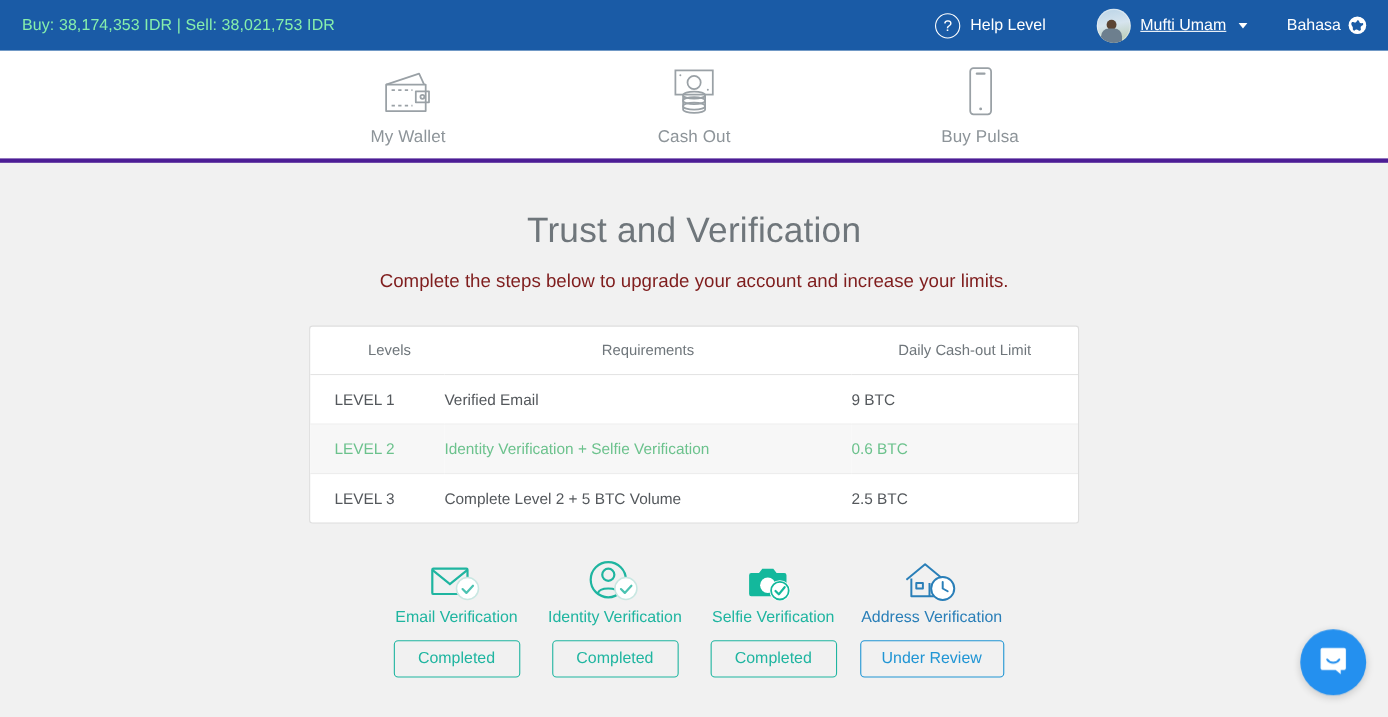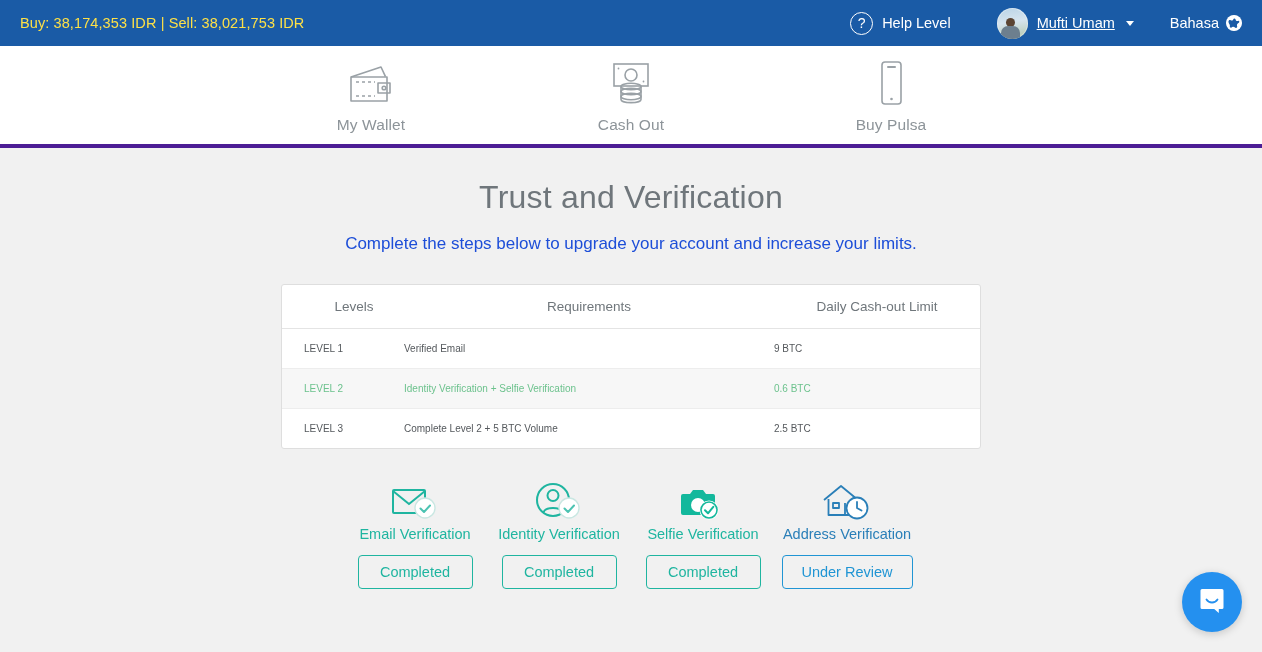--- a/index.html
+++ b/index.html
@@ -19,21 +19,21 @@
     display: flex;
     align-items: center;
     justify-content: space-between;
     padding: 0 18px 0 20px;
     color: #ffffff;
     position: relative;
     z-index: 5;
   }
   .ticker {
     font-size: 14.5px;
-    color: #fde047;
+    color: #86efac;
     letter-spacing: 0.1px;
     white-space: nowrap;
   }
   .topbar-right {
     display: flex;
     align-items: center;
     gap: 0px;
   }
   .help-center {
     display: flex;
@@ -120,36 +120,36 @@
   .nav-label {
     margin-top: 6px;
     font-size: 15.5px;
     color: #8d9499;
     letter-spacing: .1px;
   }
 
   
   .main {
     background: #f1f1f1;
-    padding-top: 32px;
+    padding-top: 44px;
     text-align: center;
     height: calc(652px - 46px - 103px);
     position: relative;
   }
   .page-title {
     font-size: 32px;
     font-weight: 400;
     color: #6f767b;
     letter-spacing: .2px;
     line-height: 1.1;
   }
   .page-sub {
     margin-top: 19px;
     font-size: 17px;
-    color: #1d4ed8;
+    color: #7f1d1d;
     font-weight: 400;
   }
 
   
   .table-wrap {
     width: 700px;
     margin: 30px auto 0;
     background: #ffffff;
     border: 1px solid #dedede;
     border-radius: 3px;
@@ -159,21 +159,21 @@
   table { width: 100%; border-collapse: collapse; }
   thead th {
     font-size: 13.5px;
     font-weight: 400;
     color: #6f767b;
     padding: 14px 0 14px 0;
     border-bottom: 1px solid #e4e4e4;
     text-align: center;
   }
   tbody td {
-    font-size: 10px;
+    font-size: 14px;
     color: #54585c;
     padding: 14px 0;
     border-bottom: 1px solid #ededed;
     text-align: left;
   }
   tbody tr:last-child td { border-bottom: none; }
   .col-level { width: 122px; padding-left: 22px !important; }
   .col-req   { width: 370px; }
   .col-limit { }
   tr.highlight { background: #f7f7f7; }

